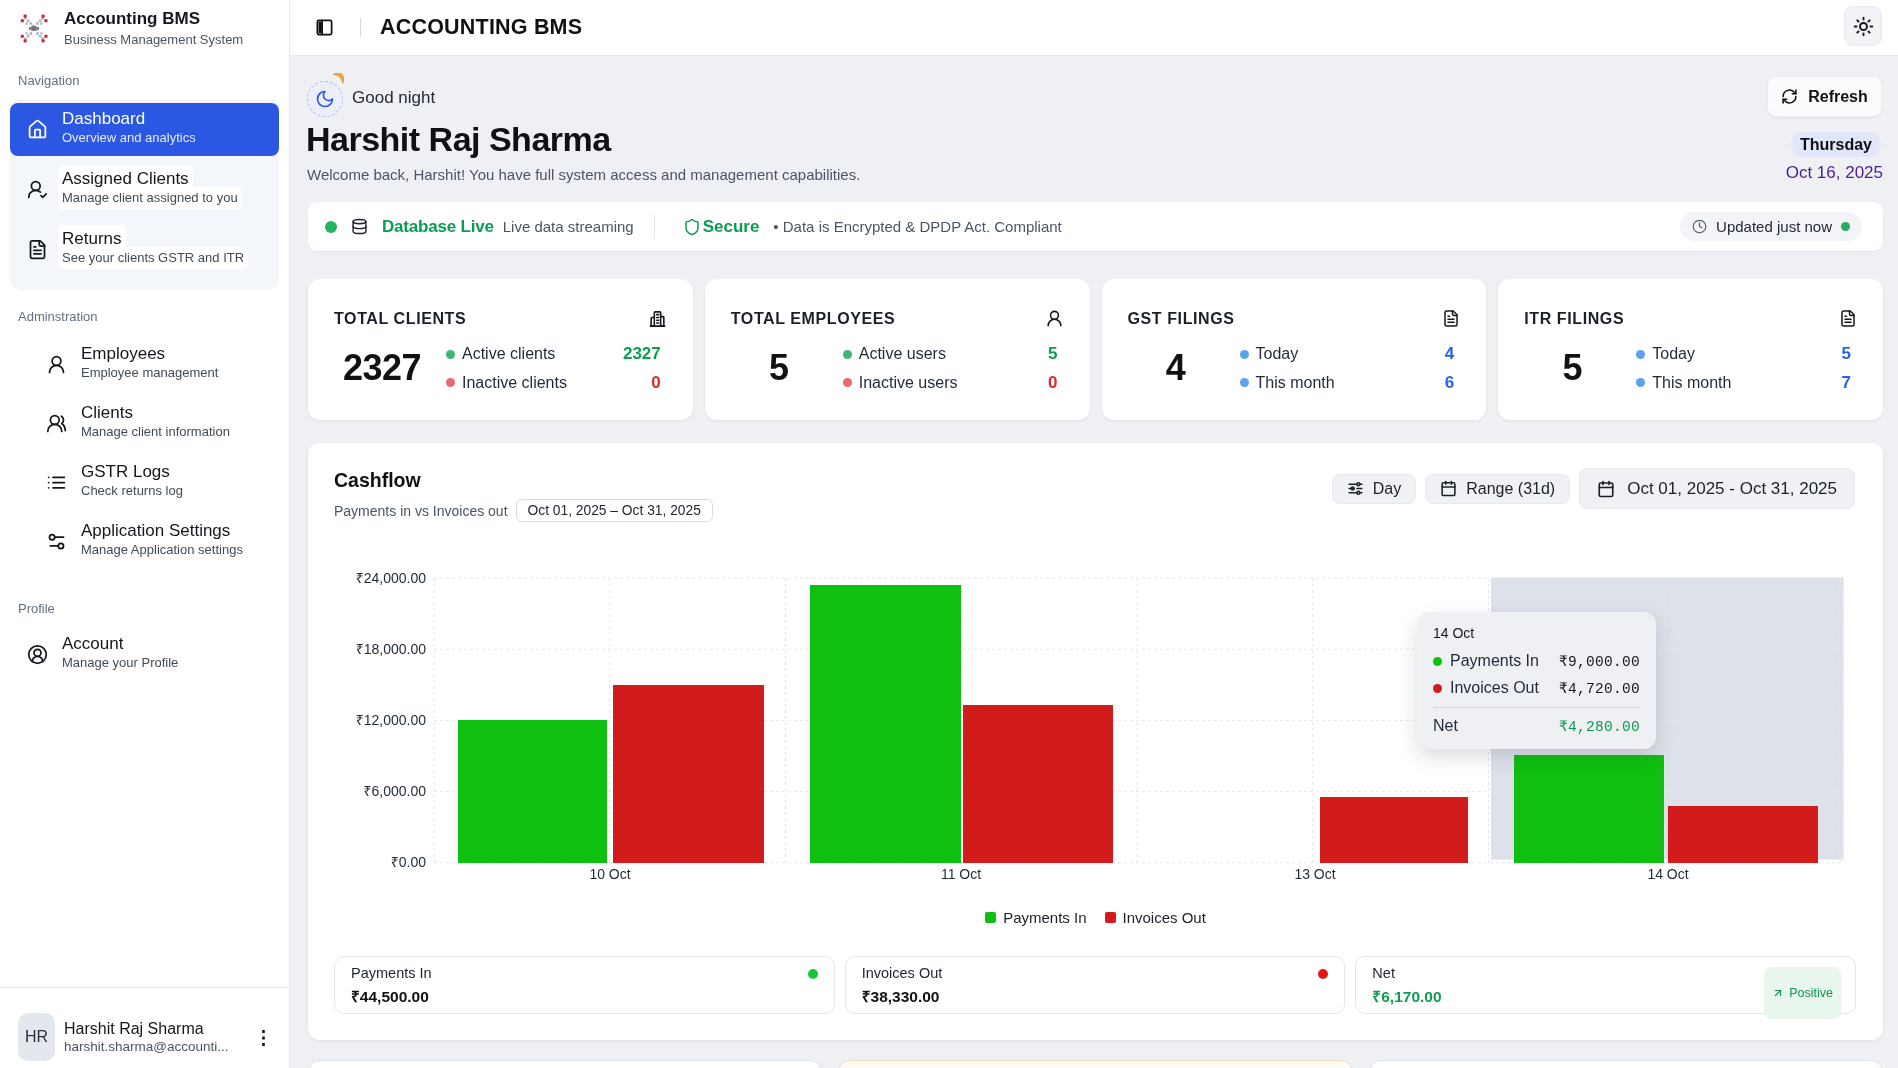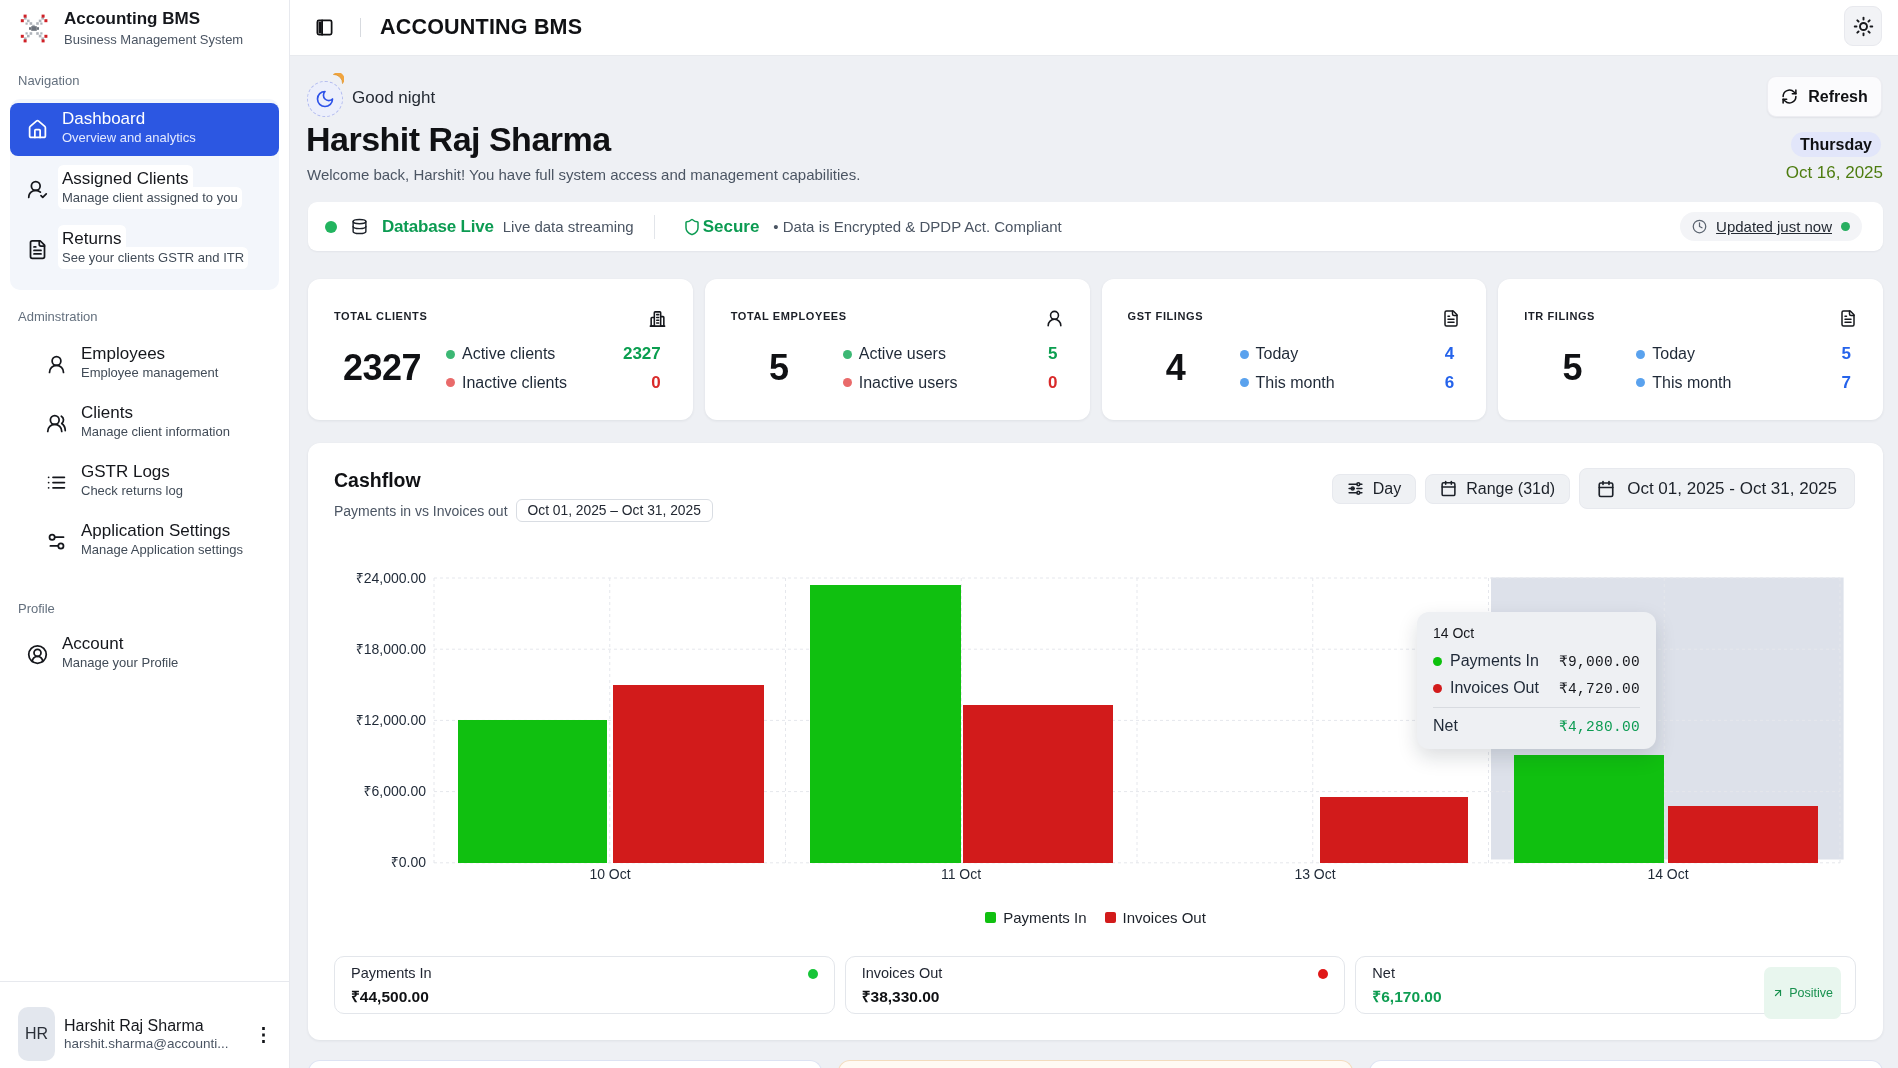--- a/index.html
+++ b/index.html
@@ -16,54 +16,54 @@
   .nav-item .ni-t { font-size:17px; color:#15171c; line-height:20px; }
   .nav-item .ni-s { font-size:13px; color:#414b57; margin-top:2px; line-height:14px;text-align:right; }
   .nav-item.active { background:#2c57e2; }
   .nav-item.active .ni-t, .nav-item.active .ni-s { color:#fff; }
   .nav-item.active .ni-s { color:#e3e9ff; }
   .nav-ico { width:22px; height:22px; flex:0 0 22px; display:flex; align-items:center; justify-content:center; }
   
   .nav-admin .nav-item { margin:0 10px 6px 10px; }
   .nav-item > div:last-child { margin-top:-5px; }
   .side-bottom { position:absolute; left:0; right:0; bottom:0; border-top:1px solid #e7e9ee; padding:25px 16px 7px 18px; display:flex; align-items:center; gap:9px; }
-  .avatar { width:37px; height:54px; border-radius:10px; background:#e3e7ee; color:#2a2f38; display:flex; align-items:center; justify-content:center; font-size:16px; }
+  .avatar { width:37px; height:48px; border-radius:10px; background:#e3e7ee; color:#2a2f38; display:flex; align-items:center; justify-content:center; font-size:16px; }
   .sb-name { font-size:16px; color:#15171c; line-height:17px; }
   .sb-mail { font-size:13.5px; color:#4b5563; margin-top:3px; line-height:14px; white-space:nowrap; overflow:hidden; text-overflow:ellipsis; max-width:180px; }
   .dots { margin-left:auto; font-size:19px; font-weight:700; color:#111318; text-align:center; }
 
   .main { margin-left:290px; }
   .topbar { height:56px; background:#fff; border-bottom:1px solid #e8eaee; position:relative; }
   .tb-panel { position:absolute; left:25px; top:18px; }
   .tb-sep { position:absolute; left:70px; top:18px; width:1px; height:19px; background:#d7dadf; }
   .tb-title { position:absolute; left:90px; top:15px; font-size:21.5px; font-weight:700; letter-spacing:.2px; color:#101114; }
   .tb-theme { position:absolute; right:16px; top:6px; width:38px; height:40px; background:#f2f3f6; border:1px solid #e8e9ee; border-radius:9px; display:flex; align-items:center; justify-content:center; }
 
   .content { position:relative; width:1608px; }
   .greet-ico { position:absolute; left:17px; top:25px; width:36px; height:36px; border-radius:50%; background:#eceffb; border:1px dashed #b3bcf0; box-sizing:border-box; display:flex; align-items:center; justify-content:center; }
   .greet-dot { position:absolute; left:40px; top:17px; width:14px; height:14px; }
   .greet-txt { position:absolute; left:62px; top:32px; font-size:17px; color:#242a33; }
   .h1 { position:absolute; left:16px; top:64px; font-size:34px; font-weight:700; letter-spacing:-.5px; color:#101114; }
   .welcome { position:absolute; left:17px; top:110px; font-size:15px; color:#4b5563; }
   .refresh-btn { position:absolute; right:16px; top:20px; width:115px; height:41px; background:#fbfbfd; border:1px solid #ededf2; border-radius:9px; box-shadow:0 1px 2px rgba(16,24,40,.06); display:flex; align-items:center; justify-content:center; gap:10px; font-size:16px; font-weight:600; color:#101114; }
   .day-badge { position:absolute; right:17px; top:76px; height:25px; background:#e2e6fa; border-radius:13px; padding:0 9px; font-size:16px; font-weight:700; color:#101114; display:flex; align-items:center; }
-  .date-txt { position:absolute; right:15px; top:107px; font-size:17px; color:#4d7c0f; }
+  .date-txt { position:absolute; right:15px; top:107px; font-size:17px; color:#4c1d95; }
 
   .statusbar { position:absolute; left:18px; top:146px; width:1575px; height:49px; background:#fff; border-radius:9px; box-shadow:0 1px 2px rgba(16,24,40,.05); display:flex; align-items:center; padding:0 21px 0 17px; }
   .sb-dot { width:12px; height:12px; border-radius:50%; background:#22b45f; margin-right:14px; }
   .db-live { font-size:17px; font-weight:700; color:#0c9b52; margin-left:14px; letter-spacing:-.2px; }
   .sb-gray { font-size:15px; color:#4b5563; margin-left:9px; }
   .sb-vsep { width:1px; height:24px; background:#e2e5ea; margin:0 28px 0 20px; }
   .secure { font-size:17px; font-weight:700; color:#0c9b52; margin-left:2px; }
-  .upd-pill { margin-left:auto; height:29px; background:#f3f4f7; border-radius:15px; display:flex; align-items:center; gap:9px; padding:0 12px; font-size:15px; color:#242a33;text-decoration:underline; }
+  .upd-pill { margin-left:auto; height:29px; background:#f3f4f7; border-radius:15px; display:flex; align-items:center; gap:9px; padding:0 12px; font-size:15px; color:#242a33; }
   .upd-dot { width:9px; height:9px; border-radius:50%; background:#27ae60; }
 
   .cards { position:absolute; left:18px; top:223px; width:1575px; display:flex; gap:12px; }
   .scard { flex:1; background:#fff; border-radius:12px; box-shadow:0 1px 3px rgba(16,24,40,.07); height:141px; position:relative; padding:31px 26px 0 26px; }
-  .sc-title { font-size:11px; font-weight:700; letter-spacing:.6px; color:#1b1f27; }
+  .sc-title { font-size:16px; font-weight:700; letter-spacing:.6px; color:#1b1f27; }
   .sc-ico { position:absolute; right:26px; top:29px; }
   .sc-big { position:absolute; left:34px; top:68px; width:80px; text-align:center; font-size:36px; font-weight:700; letter-spacing:-.5px; color:#101114; }
   .sc-rows { position:absolute; right:32px; left:138px; top:65px; }
   .sc-row { display:flex; align-items:center; height:20px; margin-bottom:8.5px; }
   .sc-dot { width:9px; height:9px; border-radius:50%; margin-right:7px; }
   .sc-lab { font-size:16px; color:#1f2937; }
   .sc-val { margin-left:auto; font-size:17px; font-weight:700; }
   .g { color:#0a9e4f; } .r { color:#d92a2a; } .b { color:#2563eb; }
   .dg { background:#3cb874; } .dr { background:#e96a6a; } .db { background:#5aa2ee; }
 

